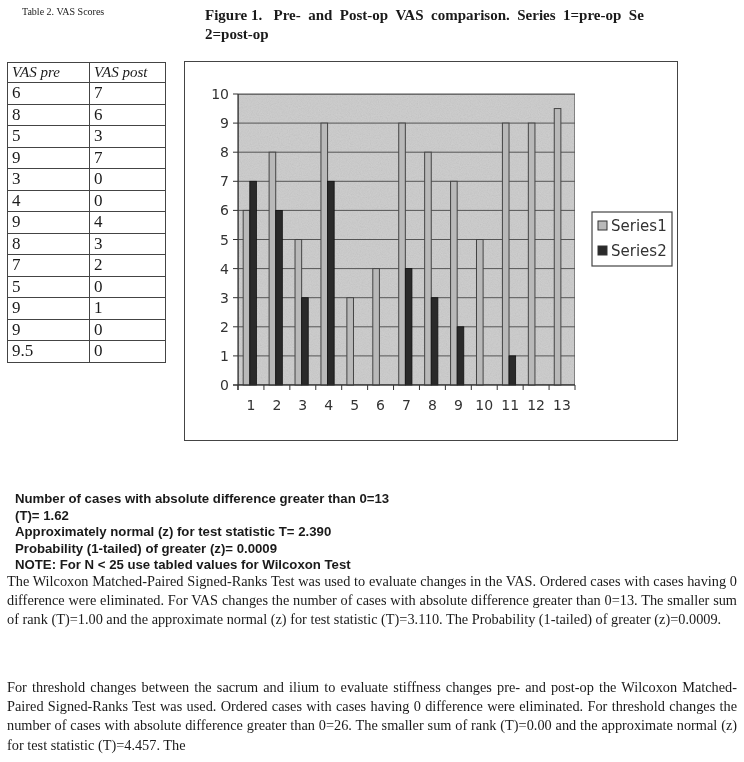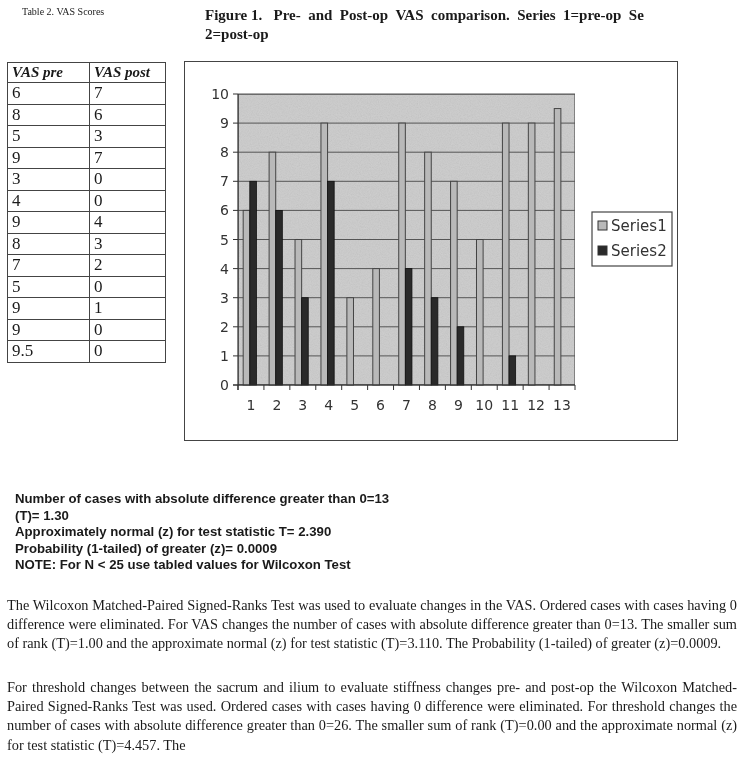--- a/index.html
+++ b/index.html
@@ -6,30 +6,30 @@
   body { width: 744px; height: 762px; position: relative; overflow: hidden; color: #1a1a1a; }
   .serif { font-family: "Liberation Serif", "DejaVu Serif", serif; }
   .sans { font-family: "Liberation Sans", "DejaVu Sans", sans-serif; }
 
   #table-caption { position: absolute; left: 22px; top: 6px; font-size: 10px; font-weight: normal; }
   #figure-caption { position: absolute; left: 205px; top: 6px; width: 560px; font-size: 15px; font-weight: bold; line-height: 19px; white-space: nowrap; }
   #figure-caption .line2 { display: block; }
 
   #vas-table { position: absolute; left: 7px; top: 62px; border-collapse: collapse; font-size: 17px; }
   #vas-table th, #vas-table td { border: 1.5px solid #444; padding: 0 4px; height: 20.5px; text-align: left; }
-  #vas-table th { font-style: italic; font-weight: bold; font-size: 15px; height: 19px; }
+  #vas-table th { font-style: italic; font-weight: normal; font-size: 15px; height: 19px; }
   #vas-table .c1 { width: 73px; }
   #vas-table .c2 { width: 67px; }
 
   #chart-frame { position: absolute; left: 184px; top: 61px; width: 494px; height: 380px; border: 1.5px solid #444; box-sizing: border-box; }
   #chart-svg { position: absolute; left: 0; top: 0; }
 
   #stats { position: absolute; left: 15px; top: 483px; font-size: 13.2px; font-weight: bold; line-height: 16.5px; margin-top: 8px; }
   #para1, #para2 { position: absolute; left: 7px; width: 730px; font-size: 14.3px; line-height: 19.2px; text-align: justify; }
-  #para1 { top: 596px; }
+  #para1 { top: 572px; }
   #para2 { top: 678px; }
 </style>
 </head>
 <body>
 
 <div id="table-caption" class="serif">Table 2. VAS Scores</div>
 
 <div id="figure-caption" class="serif">
   <span style="white-space:pre;margin-top:24px;">Figure 1.   Pre-  and  Post-op  VAS  comparison.  Series  1=pre-op  Se</span>
   <span class="line2">2=post-op</span>
@@ -208,20 +208,20 @@
         <rect x="413" y="159" width="9" height="9" fill="#b9b9b9" stroke="#333" stroke-width="1"></rect>
         <text x="426" y="169" font-size="15" fill="#333" font-family="DejaVu Sans, sans-serif">Series1</text>
         <rect x="413" y="184" width="9" height="9" fill="#2a2a2a" stroke="#333" stroke-width="1"></rect>
         <text x="426" y="194" font-size="15" fill="#333" font-family="DejaVu Sans, sans-serif">Series2</text>
       </g>
   </svg>
 </div>
 
 <div id="stats" class="sans">
   <div>Number of cases with absolute difference greater than 0=13</div>
-  <div>(T)= 1.30</div>
+  <div>(T)= 1.62</div>
   <div>Approximately normal (z) for test statistic T= 2.390</div>
   <div>Probability (1-tailed) of greater (z)= 0.0009</div>
   <div>NOTE:  For N &lt; 25 use tabled values for Wilcoxon Test</div>
 </div>
 
 <p id="para1" class="serif" style="margin:0;">The Wilcoxon Matched-Paired Signed-Ranks Test was used to evaluate changes in the VAS. Ordered cases with cases having 0 difference were eliminated.  For VAS changes the number of cases with absolute difference greater than 0=13.  The smaller sum of rank (T)=1.00 and the approximate normal (z) for test statistic (T)=3.110.  The Probability (1-tailed) of greater (z)=0.0009.</p>
 <p id="para2" class="serif" style="margin:0;">For threshold changes between the sacrum and ilium to evaluate stiffness changes pre- and post-op the Wilcoxon Matched-Paired Signed-Ranks Test was used.  Ordered cases with cases having 0 difference were eliminated.  For threshold changes the number of cases with absolute difference greater than 0=26.  The smaller sum of rank (T)=0.00 and the approximate normal (z) for test statistic (T)=4.457.  The</p>
 
 </body></html>

